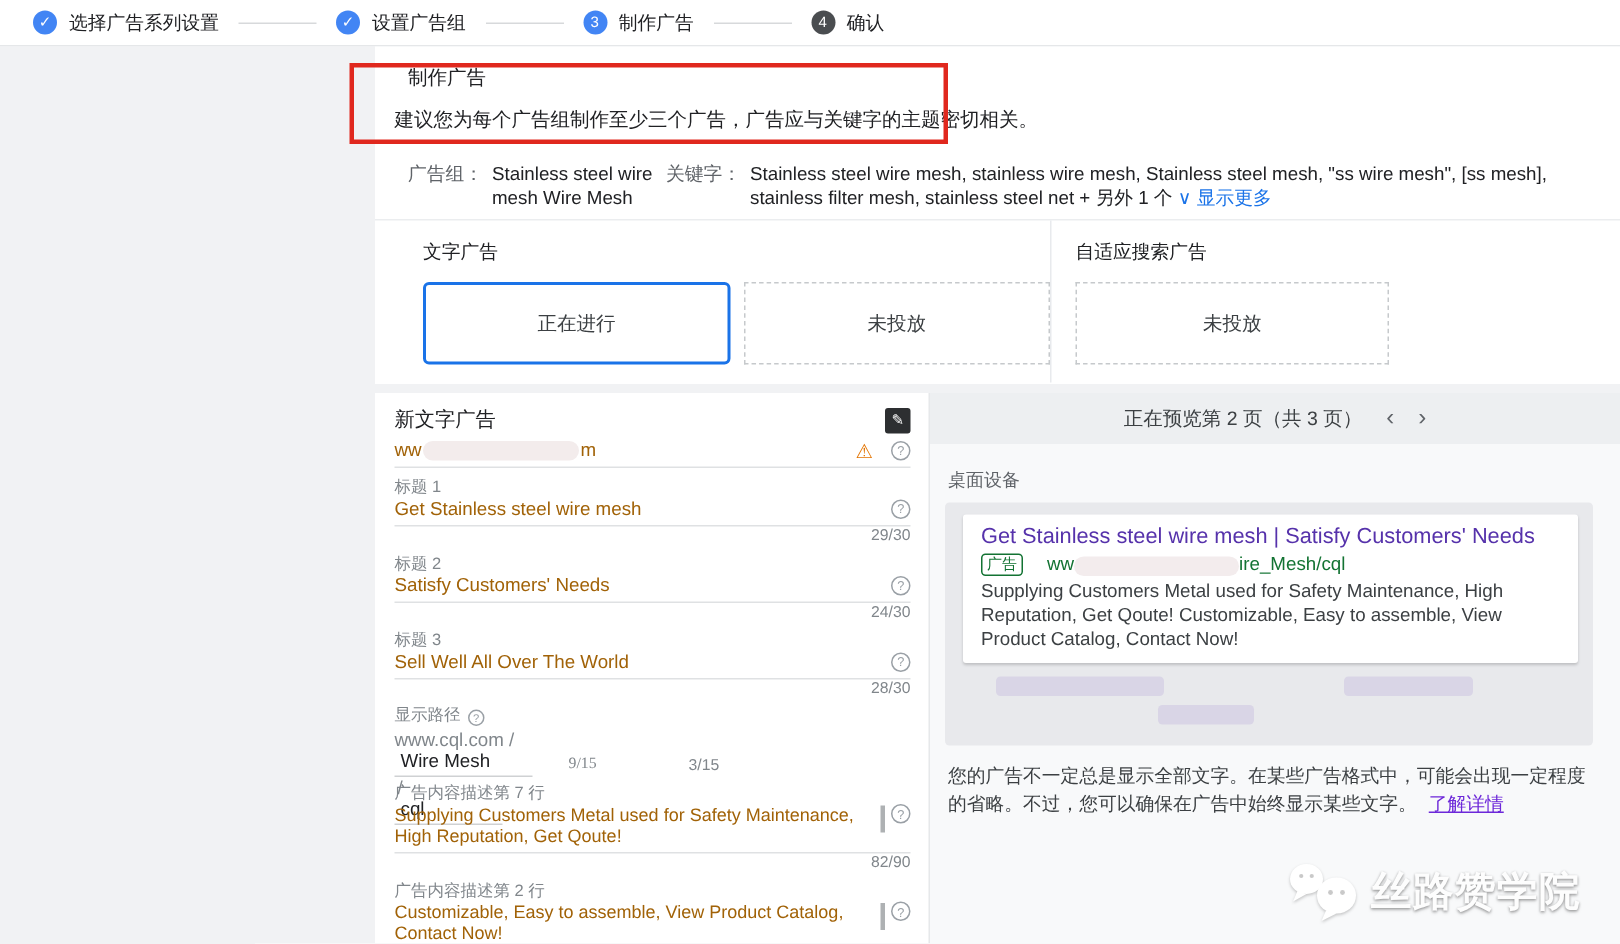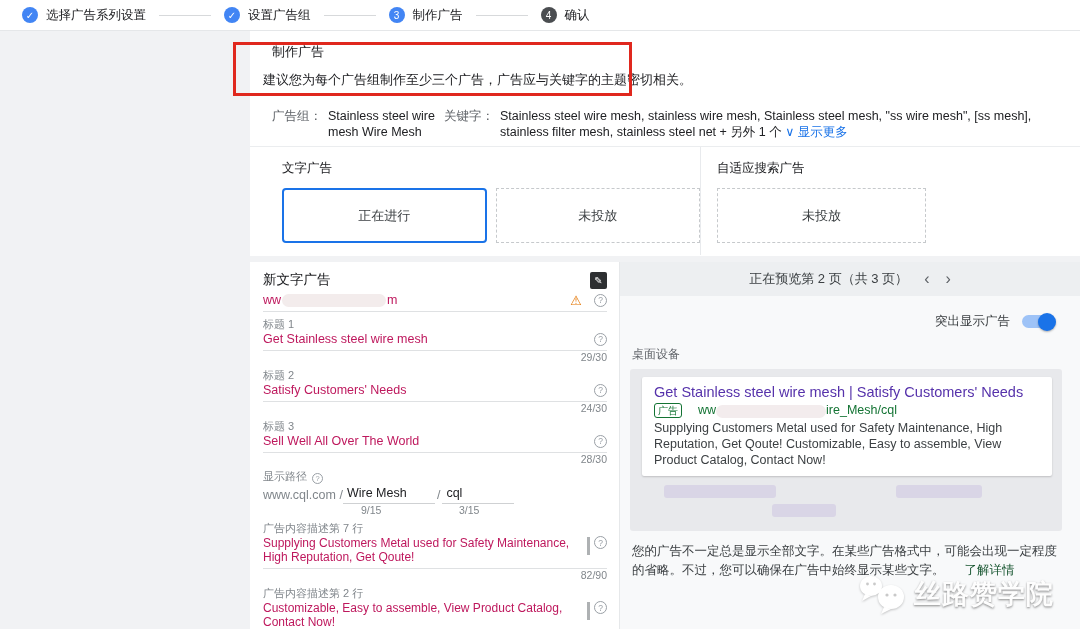--- a/index.html
+++ b/index.html
@@ -53,37 +53,37 @@
 
   
   .form-panel { width:370px; flex:none; background:#fff; border-right:1px solid #e6e8ea;
                 padding:9px 12px 0 13px; overflow:hidden; }
   .form-title-row { display:flex; justify-content:space-between; align-items:center; height:18px; margin-bottom:2px; }
   .form-title { font-size:13.5px; color:#202124; }
   .edit-btn { width:17px; height:17px; background:#2d2f31; color:#fff; font-size:10px; border-radius:2px;
               display:flex; align-items:center; justify-content:center; cursor:pointer; }
   .f-label { font-size:11px; color:#80868b; margin-top:5px; height:13px; }
   .f-row { display:flex; align-items:center; border-bottom:1px solid #dfe1e3; padding:2px 0 4px; }
-  .f-val { flex:1; font-size:12.5px; color:#be185d; line-height:14px; }
+  .f-val { flex:1; font-size:12.5px; color:#a16207; line-height:14px; }
   .help { width:13px; height:13px; border:1px solid #9aa0a6; border-radius:50%; color:#9aa0a6;
           font-size:8.5px; display:flex; align-items:center; justify-content:center; flex:none; cursor:pointer; }
   .warn { color:#e37400; font-size:13px; margin-right:12px; line-height:13px; cursor:pointer; }
   .f-counter { text-align:right; font-size:10.5px; color:#80868b; height:12px; line-height:12px; }
   .blur-patch { display:inline-block; width:104px; height:13px; background:#f3ecec; border-radius:7px;
                 vertical-align:middle; margin:0 1px; }
   .path-label-row { display:flex; align-items:flex-end; gap:5px; font-size:11px; color:#80868b; margin-top:5px; height:14px; }
   .path-label-row .help { width:11px; height:11px; font-size:7.5px; }
-  .path-row { display:flex; align-items:center; font-size:12.5px; padding:2px 0 0; height:20px; }
+  .path-row { display:flex; align-items:flex-start; font-size:12.5px; padding:2px 0 0; height:20px;flex-direction:column; }
   .path-base { color:#80868b; }
   .path-input { color:#202124; border-bottom:1px solid #cfd1d3; padding:0 4px 3px 4px; cursor:text; }
   .path-input.p1 { width:92px; }
   .path-input.p2 { width:72px; }
   .path-sep { color:#80868b; margin:0 2px; }
   .path-counters { position:relative; height:12px; font-size:10.5px; color:#80868b; }
-  .path-counters .c1 { position:absolute; left:98px; }
+  .path-counters .c1 { position:absolute; left:116px;font-family:Liberation Serif, serif; }
   .path-counters .c2 { position:absolute; left:196px; }
   .f-row.desc { align-items:flex-start; }
   .f-row.desc .f-val { font-size:12px; line-height:14px; }
   .scroll-thumb { width:3px; height:18px; background:#aeb1b3; margin:1px 4px 0 6px; flex:none; cursor:pointer; }
 
   
   .preview-panel { flex:1; background:#f8f9fa; display:flex; flex-direction:column; position:relative; }
   .preview-header { height:34px; background:#edeff1; display:flex; align-items:center; justify-content:center;
                     gap:16px; font-size:13px; color:#3c4043; flex:none; }
   .pg-arrow { color:#5f6368; font-size:16px; cursor:pointer; line-height:16px; }
@@ -98,21 +98,21 @@
   .ad-card { background:#fff; border-radius:2px; box-shadow:0 1px 2px rgba(0,0,0,.18); padding:6px 10px 8px 12px; }
   .ad-title { color:#5632ab; font-size:14.5px; line-height:19px; margin-bottom:1px; cursor:pointer; }
   .ad-url-row { display:flex; align-items:center; gap:16px; font-size:12.5px; color:#137333; margin-bottom:2px; }
   .ad-badge { border:1px solid #137333; color:#137333; font-size:10px; padding:0 3px; border-radius:3px; line-height:13px; }
   .url-blur { display:inline-block; width:110px; height:13px; background:#f3eced; border-radius:7px; vertical-align:middle; }
   .ad-desc { font-size:12.5px; color:#3c4043; line-height:16px; }
   .ph-row { display:flex; margin-top:9px; padding-left:22px; }
   .ph { height:13px; background:#d9d5e6; border-radius:3px; }
   .ph1 { width:112px; } .ph2 { width:86px; margin-left:120px; } .ph3 { width:64px; margin-left:130px; margin-top:6px; }
   .note { font-size:12.5px; color:#3c4043; line-height:19px; margin:11px 2px 0 2px; }
-  .learn-more { color:#14532d; cursor:pointer; margin-left:20px; }
+  .learn-more { color:#6d28d9; cursor:pointer; margin-left:8px;text-decoration:underline; }
   .watermark { position:absolute; right:26px; bottom:14px; display:flex; align-items:center; gap:4px;
                filter:drop-shadow(0 1px 1px rgba(0,0,0,.22)); }
   .wm-text { font-size:27px; font-weight:bold; color:#fdfdfd; letter-spacing:1px;
              text-shadow:0 1px 2px rgba(0,0,0,.25); }
 </style>
 </head>
 <body>
 
 <div class="screen">
 
@@ -247,26 +247,20 @@
 
       </div>
 
       <div class="preview-panel">
         <div class="preview-header">
           <span>正在预览第 2 页（共 3 页）</span>
           <span class="pg-arrow">‹</span>
           <span class="pg-arrow">›</span>
         </div>
         <div class="preview-body">
-          <div class="toggle-row">
-            <span>突出显示广告</span>
-            <span class="switch">
-                <span class="knob"></span>
-              </span>
-          </div>
           <div class="device-label">桌面设备</div>
           <div class="serp-box">
             <div class="ad-card">
               <div class="ad-title">Get Stainless steel wire mesh | Satisfy Customers' Needs</div>
               <div class="ad-url-row">
                 <span class="ad-badge">广告</span>
                 <span><span>ww</span><span class="url-blur"></span><span>ire_Mesh/cql</span></span>
               </div>
               <div class="ad-desc">Supplying Customers Metal used for Safety Maintenance, High Reputation, Get Qoute! Customizable, Easy to assemble, View Product Catalog, Contact Now!</div>
             </div>

